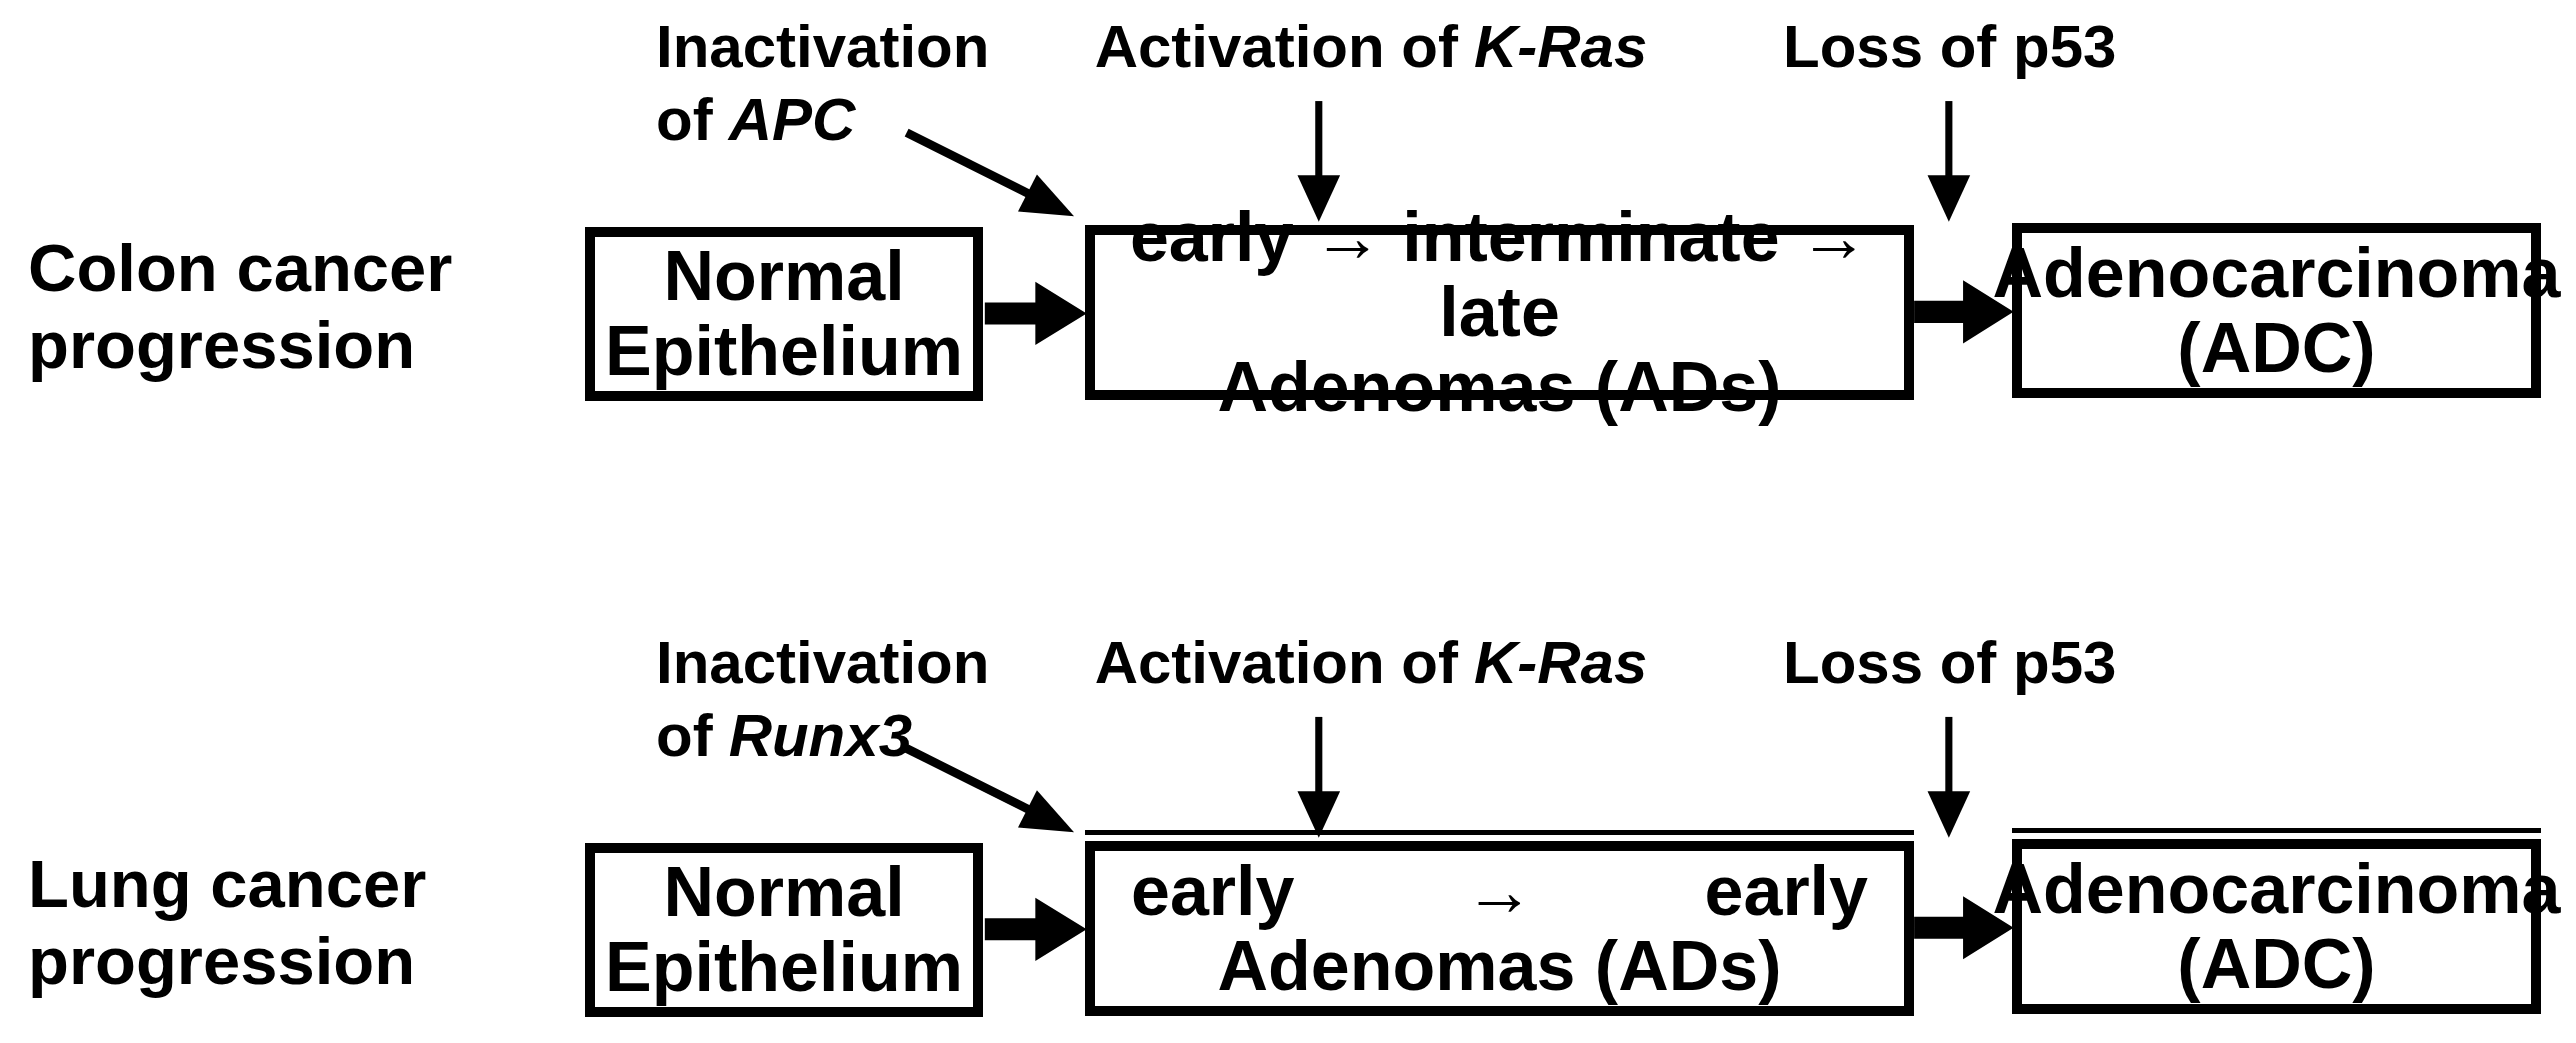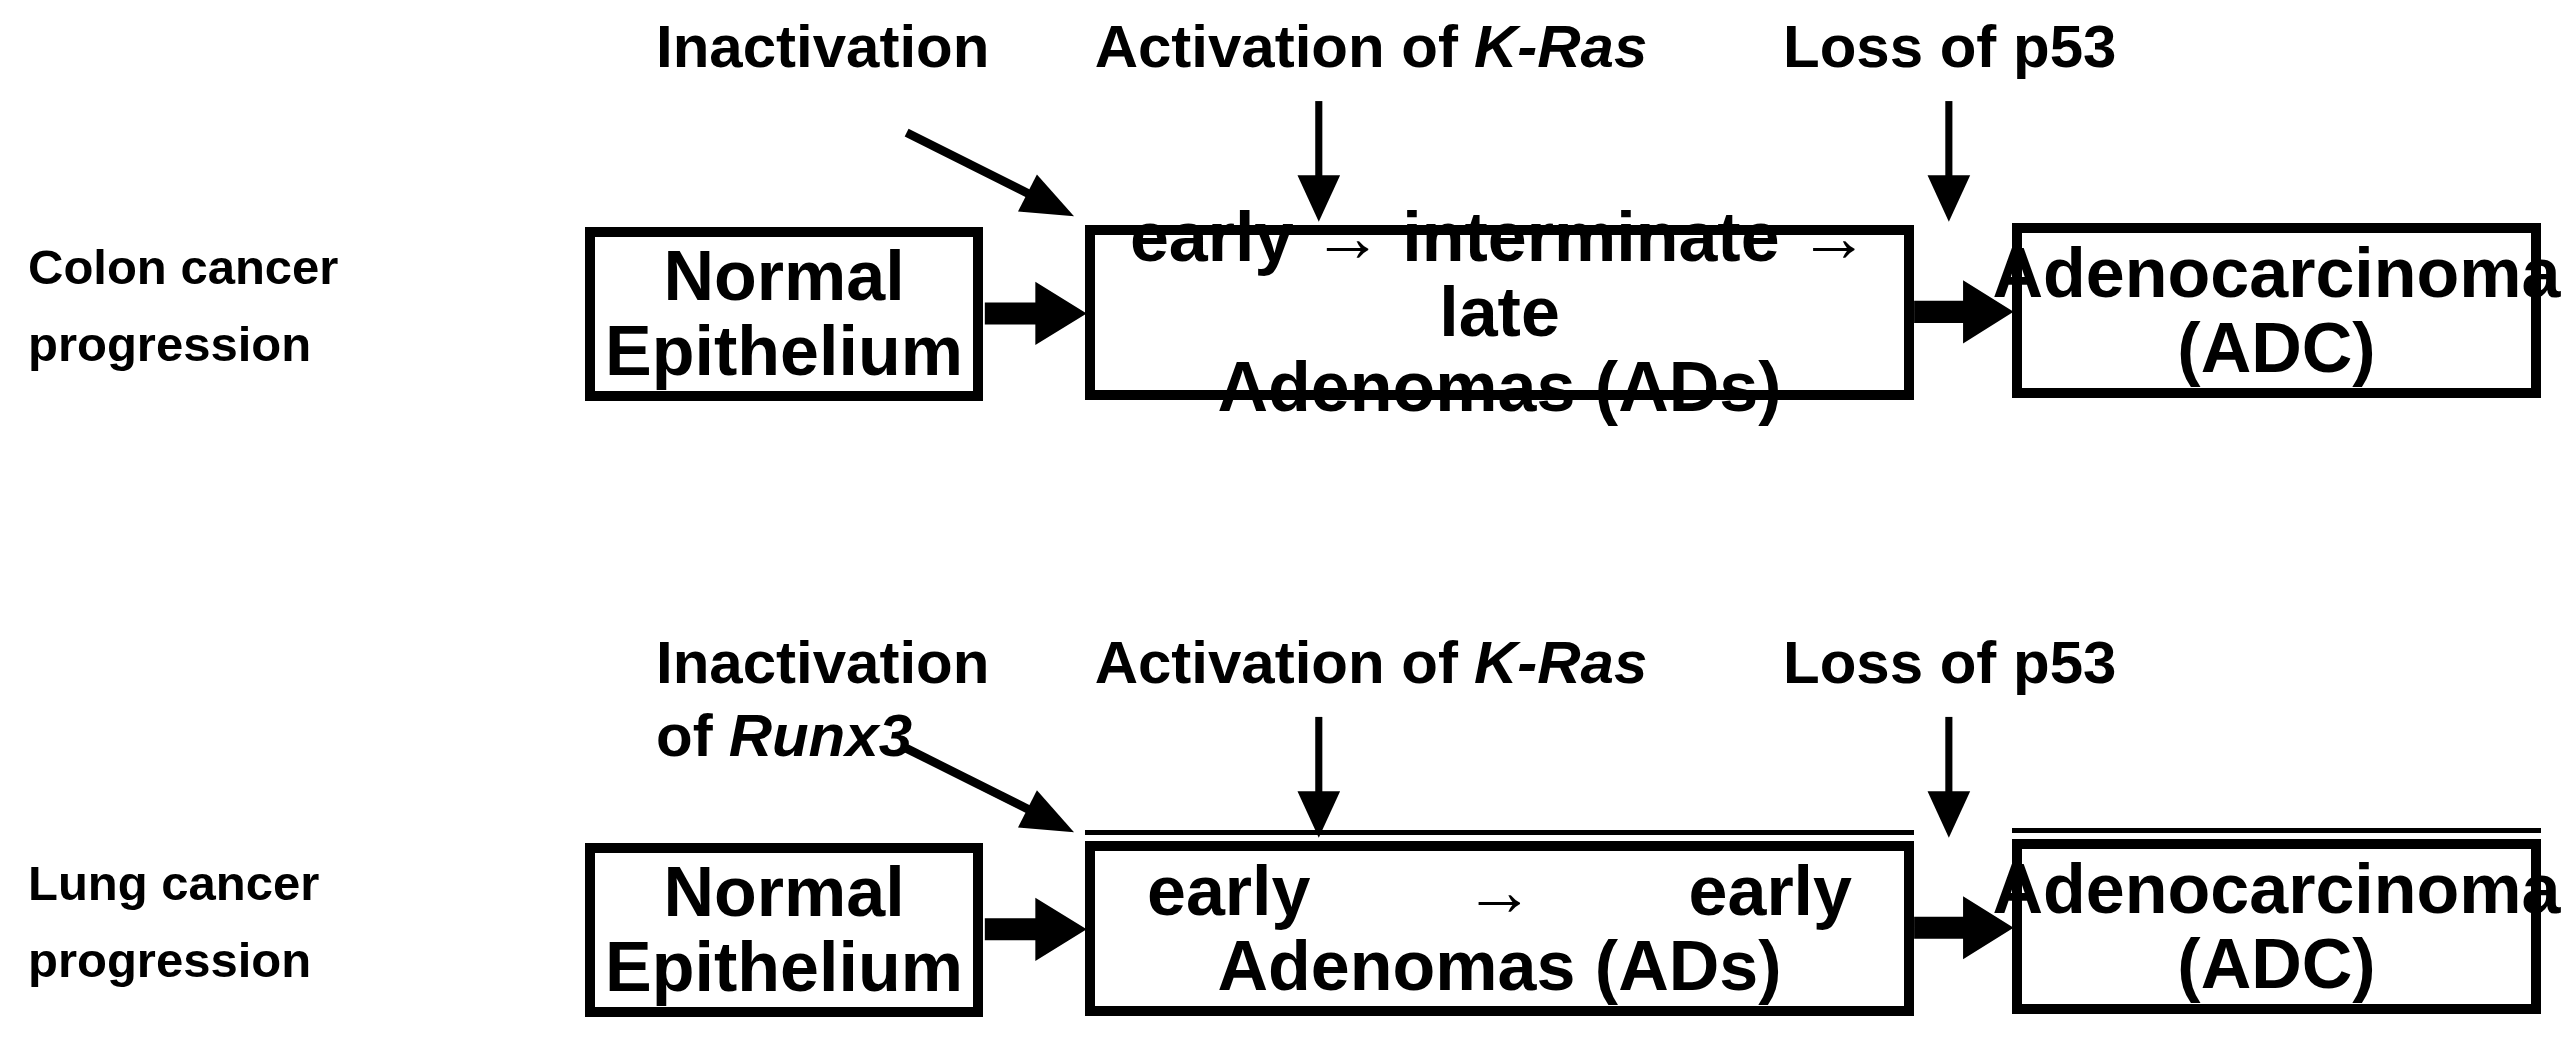--- a/index.html
+++ b/index.html
@@ -14,21 +14,21 @@
     overflow: hidden;
   }
   .row { --oy: 0px; }
   .row.r1 { --oy: 616px; }
 
   .abs { position: absolute; }
 
   .row-label {
     left: 28px;
     top: calc(229px + var(--oy));
-    font-size: 49px;
+    font-size: 67px;
     line-height: 77px;
     white-space: nowrap;
   }
 
   .ev {
     font-size: 60px;
     line-height: 73px;
     white-space: nowrap;
   }
   .ev-inact { left: 656px;  top: calc(9.5px + var(--oy)); }
@@ -49,21 +49,21 @@
     text-align: center;
   }
   .box-start { left: 585px;  top: calc(227px + var(--oy)); width: 398px;  height: 174px; }
   .box-mid   { left: 1085px; top: calc(225px + var(--oy)); width: 829px; height: 175px; }
   .box-end   { left: 2012px; top: calc(223px + var(--oy)); width: 529px;  height: 175px; }
 
   .mid-spread {
     display: flex;
     width: 100%;
     box-sizing: border-box;
-    padding: 0 52px;
+    padding: 0 36px;
     justify-content: space-between;
     align-items: baseline;
   }
 
   .dbl-rule {
     position: absolute;
     height: 4.7px;
     background: #000;
   }
   .rule-mid { left: 1085px; width: 829px; top: calc(214px + var(--oy)); }
@@ -111,20 +111,23 @@
 
   <div class="row r0">
 
     <div class="abs row-label">
       <div>Colon cancer</div>
       <div>progression</div>
     </div>
 
     <div class="abs ev ev-inact">
       <div>Inactivation</div>
+      <div>
+        <span>of</span><span class="gene">APC</span>
+      </div>
     </div>
 
     <div class="abs ev ev-act">
       <span>Activation of</span><span class="gene">K-Ras</span>
     </div>
 
     <div class="abs ev ev-loss">Loss of p53</div>
 
     <div class="abs box box-start">
       <span>Normal</span>

